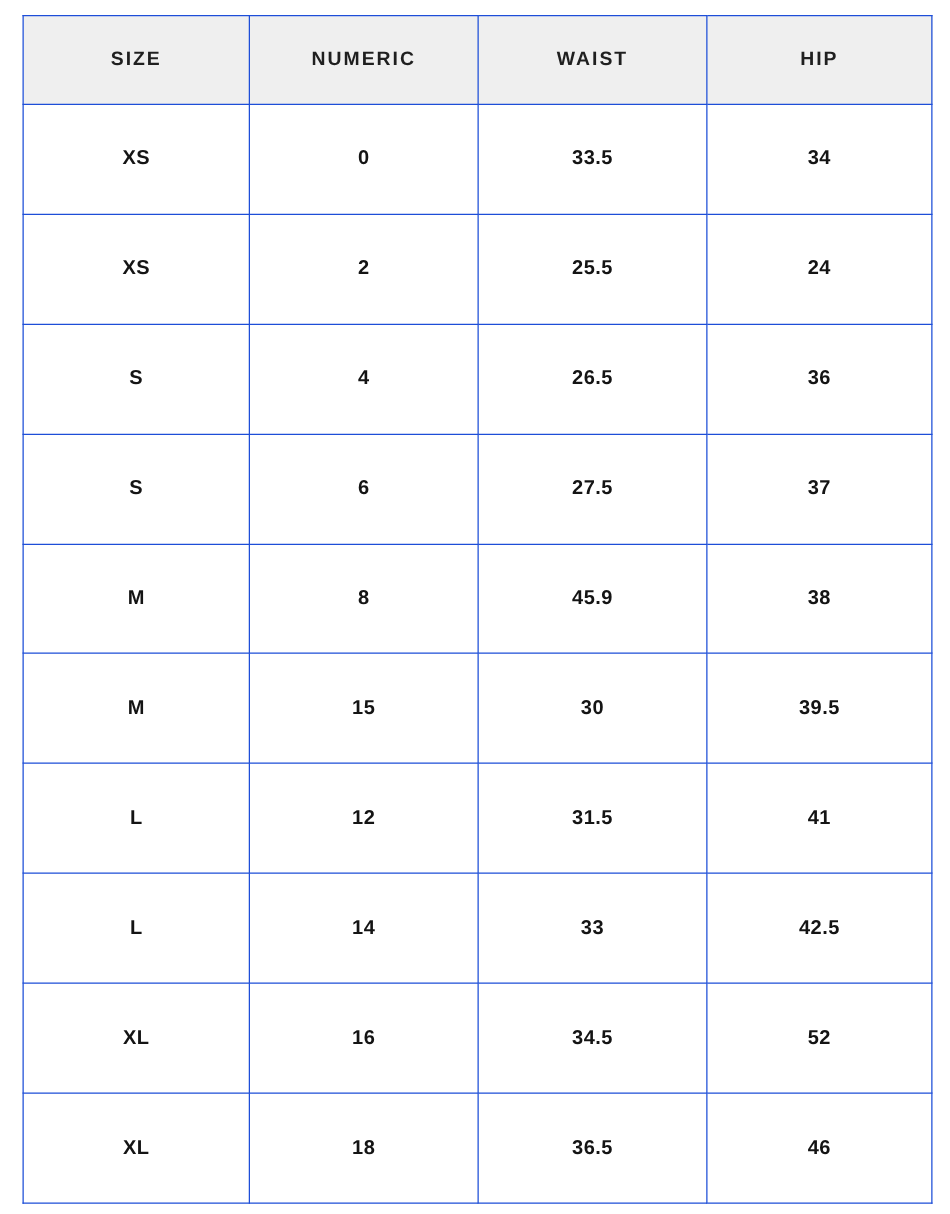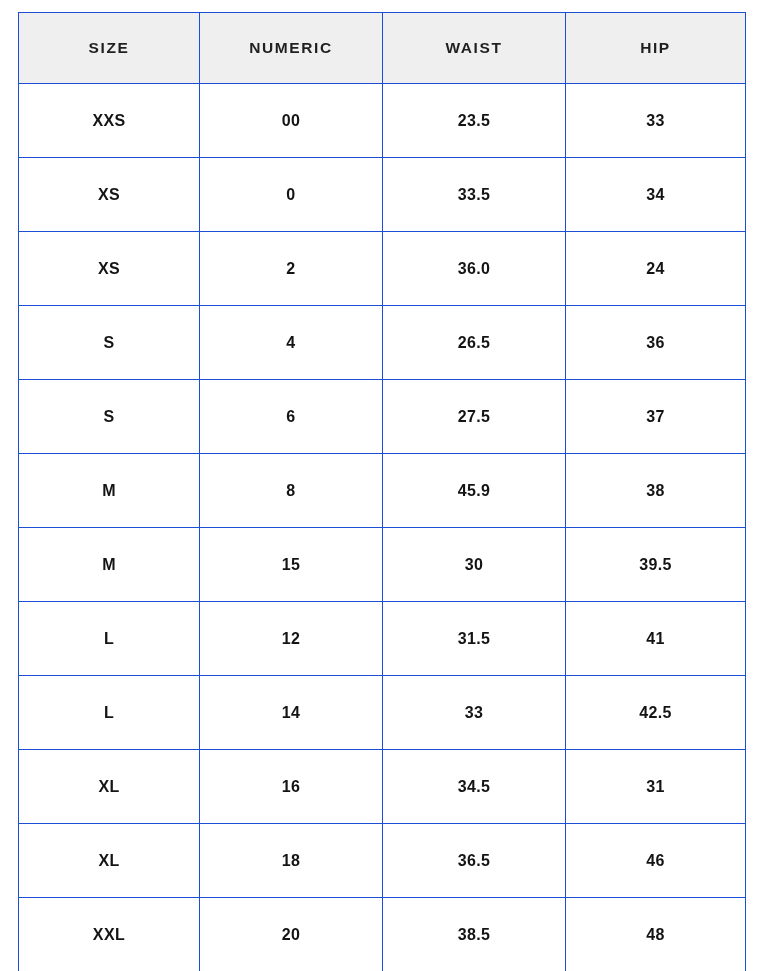--- a/index.html
+++ b/index.html
@@ -78,35 +78,29 @@
     <thead>
       <tr>
         <th>SIZE</th>
         <th>NUMERIC</th>
         <th>WAIST</th>
         <th>HIP</th>
       </tr>
     </thead>
     <tbody>
       <tr>
-        <td>XXS</td>
-        <td>00</td>
-        <td>23.5</td>
-        <td>33</td>
-      </tr>
-      <tr>
         <td>XS</td>
         <td>0</td>
         <td>33.5</td>
         <td>34</td>
       </tr>
       <tr>
         <td>XS</td>
         <td>2</td>
-        <td>36.0</td>
+        <td>25.5</td>
         <td>24</td>
       </tr>
       <tr>
         <td>S</td>
         <td>4</td>
         <td>26.5</td>
         <td>36</td>
       </tr>
       <tr>
         <td>S</td>
@@ -135,29 +129,23 @@
       <tr>
         <td>L</td>
         <td>14</td>
         <td>33</td>
         <td>42.5</td>
       </tr>
       <tr>
         <td>XL</td>
         <td>16</td>
         <td>34.5</td>
-        <td>31</td>
+        <td>52</td>
       </tr>
       <tr>
         <td>XL</td>
         <td>18</td>
         <td>36.5</td>
         <td>46</td>
       </tr>
-      <tr>
-        <td>XXL</td>
-        <td>20</td>
-        <td>38.5</td>
-        <td>48</td>
-      </tr>
     </tbody>
   </table>
 </div>
 
 </body></html>

